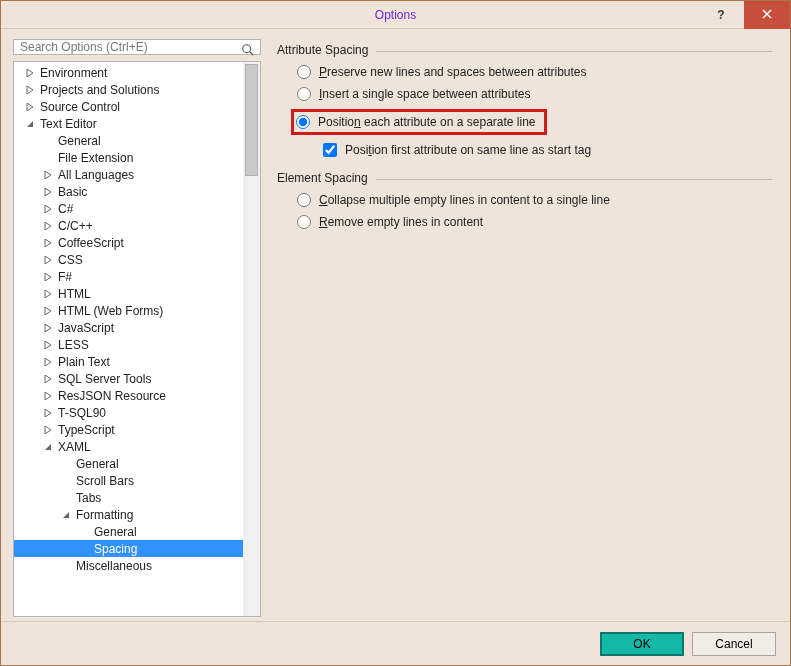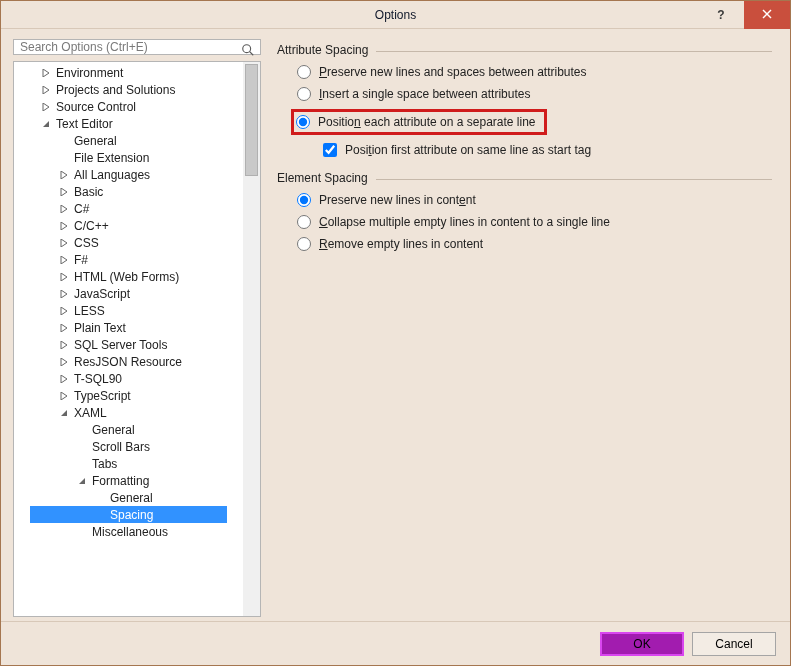--- a/index.html
+++ b/index.html
@@ -9,21 +9,21 @@
     border: 1px solid #a57650;
     background: #efe4d9;
     display: flex; flex-direction: column;
   }
   .titlebar {
     height: 28px; background: #efe4d9;
     display: flex; align-items: center; justify-content: center;
     position: relative;
     border-bottom: 1px solid #d8c8b8;
   }
-  .titlebar .title { color: #0f172a; }
+  .titlebar .title { color: #6d28d9; }
   .titlebar .controls {
     position: absolute; right: 0; top: 0; height: 28px;
     display: flex;
   }
   .titlebar .btn {
     width: 46px; height: 28px;
     display: flex; align-items: center; justify-content: center;
     color: #3a3a3a;
   }
   .titlebar .btn.close { background: #c94f3d; color: #fff; width: 46px; }
@@ -45,21 +45,21 @@
   .search-input::placeholder { color: #7a7a7a; }
   .search-icon {
     position: absolute; right: 6px; top: 4px; width: 14px; height: 14px;
     color: #5a5a5a;
   }
   .tree-box {
     flex: 1; border: 1px solid #b5b5b5; background: #fff;
     display: flex; min-height: 0; overflow: hidden;
   }
   .tree {
-    flex: 1; overflow-y: auto; padding: 2px 16px;
+    flex: 1; overflow-y: auto; padding: 2px 0;
   }
   .tree-scrollbar {
     width: 17px; background: #f0f0f0; position: relative;
   }
   .tree-scrollbar::before {
     content: ""; position: absolute; left: 2px; right: 2px; top: 2px; height: 110px;
     background: #c9c9c9; border: 1px solid #b0b0b0;
   }
   .node {
     height: 17px; display: flex; align-items: center;
@@ -110,21 +110,21 @@
   .buttons {
     height: 44px; display: flex; align-items: center; justify-content: flex-end;
     padding: 0 14px; gap: 8px;
     border-top: 1px solid #d8c8b8;
     background: #efe4d9;
   }
   .winbtn {
     min-width: 84px; height: 24px; border: 1px solid #a5a5a5;
     background: #f3ece4; cursor: default;
   }
-  .winbtn.primary { border: 2px solid #d946ef; background: #a21caf; }
+  .winbtn.primary { border: 2px solid #0f766e; background: #14b8a6; }
   .underline-mn { text-decoration: underline; }
 </style>
 </head>
 <body>
 
 <div class="window">
   <div class="titlebar">
     <span class="title">Options</span>
     <div class="controls">
       <div class="btn help">
@@ -236,30 +236,48 @@
               </span>
               <span class="node-label">C/C++</span>
             </div>
             <div class="node">
               <span class="indent" style="width: 24px;"></span>
               <span class="glyph">
                 <svg viewBox="0 0 8 8">
                   <path d="M1 0 L1 8 L7 4 Z" fill="none" stroke="currentColor" stroke-width="1"></path>
                 </svg>
               </span>
+              <span class="node-label">CoffeeScript</span>
+            </div>
+            <div class="node">
+              <span class="indent" style="width: 24px;"></span>
+              <span class="glyph">
+                <svg viewBox="0 0 8 8">
+                  <path d="M1 0 L1 8 L7 4 Z" fill="none" stroke="currentColor" stroke-width="1"></path>
+                </svg>
+              </span>
               <span class="node-label">CSS</span>
             </div>
             <div class="node">
               <span class="indent" style="width: 24px;"></span>
               <span class="glyph">
                 <svg viewBox="0 0 8 8">
                   <path d="M1 0 L1 8 L7 4 Z" fill="none" stroke="currentColor" stroke-width="1"></path>
                 </svg>
               </span>
               <span class="node-label">F#</span>
+            </div>
+            <div class="node">
+              <span class="indent" style="width: 24px;"></span>
+              <span class="glyph">
+                <svg viewBox="0 0 8 8">
+                  <path d="M1 0 L1 8 L7 4 Z" fill="none" stroke="currentColor" stroke-width="1"></path>
+                </svg>
+              </span>
+              <span class="node-label">HTML</span>
             </div>
             <div class="node">
               <span class="indent" style="width: 24px;"></span>
               <span class="glyph">
                 <svg viewBox="0 0 8 8">
                   <path d="M1 0 L1 8 L7 4 Z" fill="none" stroke="currentColor" stroke-width="1"></path>
                 </svg>
               </span>
               <span class="node-label">HTML (Web Forms)</span>
             </div>
@@ -404,24 +422,20 @@
           <label for="assub"><span>Posi</span><span class="underline-mn">t</span><span>ion first attribute on same line as start tag</span></label>
         </div>
       </div>
 
       <div class="section">
         <div class="section-header">
           <span class="label">Element Spacing</span>
           <span class="rule"></span>
         </div>
         <div class="option">
-          <input type="radio" name="elemspacing" id="es1" checked="" style="">
-          <label for="es1"><span>Preserve new lines in cont</span><span class="underline-mn">e</span><span>nt</span></label>
-        </div>
-        <div class="option">
           <input type="radio" name="elemspacing" id="es2" style="">
           <label for="es2"><span class="underline-mn">C</span><span>ollapse multiple empty lines in content to a single line</span></label>
         </div>
         <div class="option">
           <input type="radio" name="elemspacing" id="es3" style="">
           <label for="es3"><span class="underline-mn">R</span><span>emove empty lines in content</span></label>
         </div>
       </div>
     </div>
   </div>

